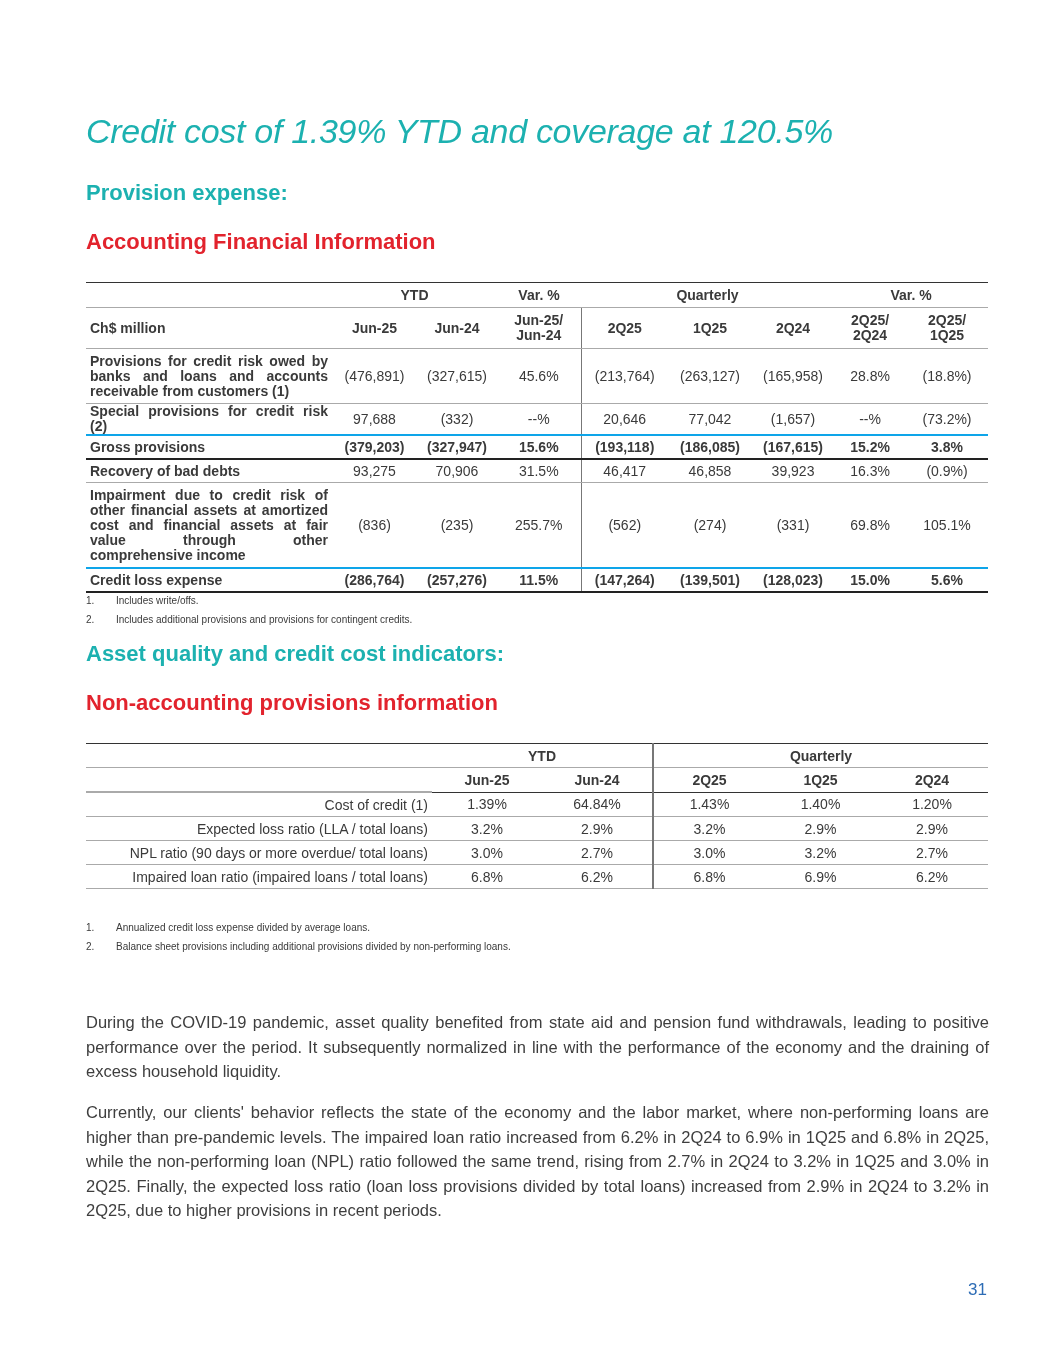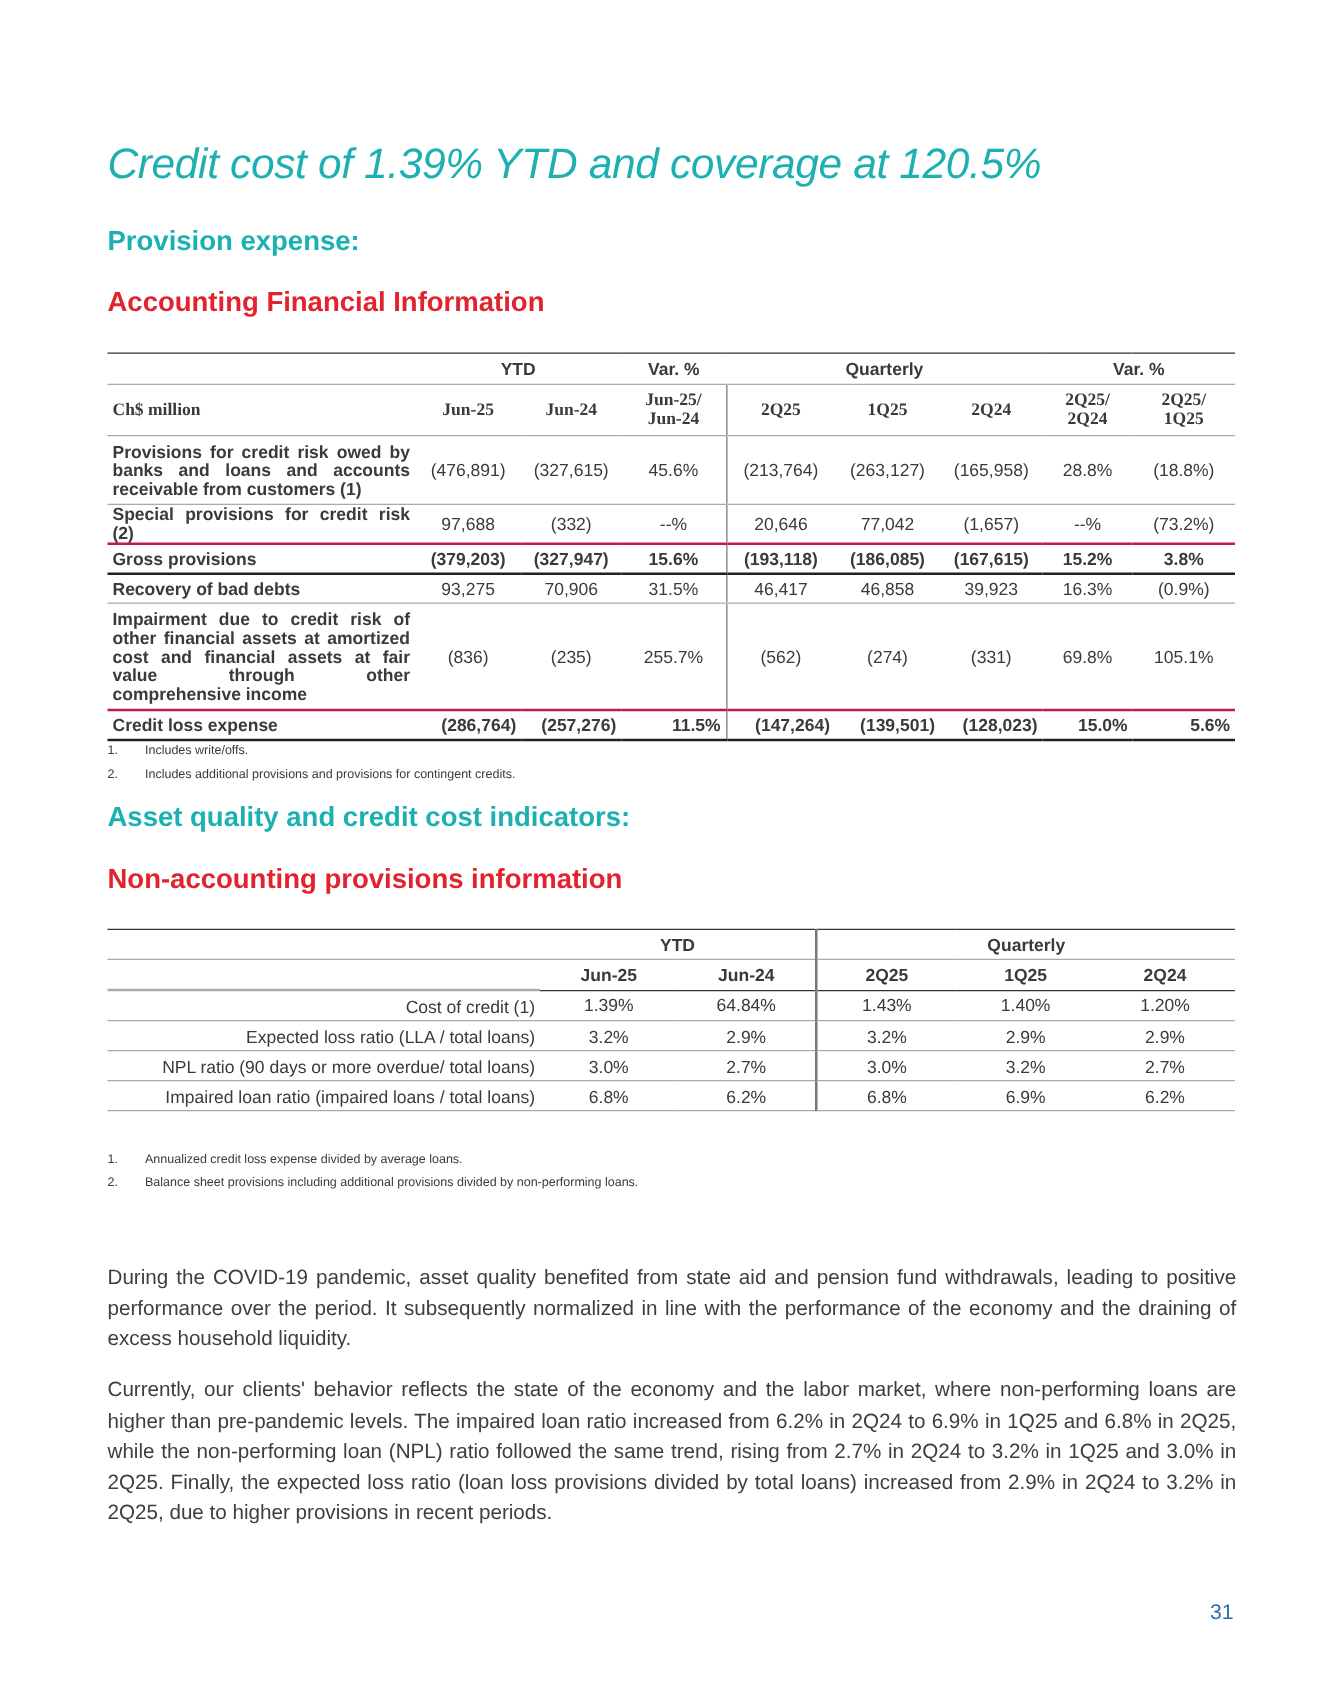--- a/index.html
+++ b/index.html
@@ -19,24 +19,24 @@
     .red { color: #e2232d; }
 
     table { border-collapse: collapse; width: 902px; table-layout: fixed; }
     td, th { padding: 0 4px; font-size: 14px; color: #3a3a3a; }
     .t1 { position: absolute; top: 282px; left: 0; }
     .t1 th { font-weight: bold; text-align: center; line-height: 15px; }
     .t1 td { text-align: center; }
     .t1 td.lbl, .t1 th.lbl { text-align: left; padding-left: 4px; }
     .t1 td.lbl { text-align: justify; text-align-last: left; line-height: 15px; font-weight: bold; }
     .t1 tr.grp th { height: 24px; border-top: 1.5px solid #333; border-bottom: 1.5px solid #aaa; }
-    .t1 tr.hdr th { height: 40px; border-bottom: 1.5px solid #aaa; font-family: Liberation Serif, serif; }
+    .t1 tr.hdr th { height: 40px; border-bottom: 1.5px solid #aaa; }
     .t1 tr.r td { border-bottom: 1.5px solid #aaa; }
-    .t1 tr.bold td { font-weight: bold; border-top: 2px solid #be185d; border-bottom: 2px solid #222; height: 22px; }
-    .t1 tr.last td { border-bottom: 2px solid #222; text-align: right; }
+    .t1 tr.bold td { font-weight: bold; border-top: 2px solid #0ea5e9; border-bottom: 2px solid #222; height: 22px; }
+    .t1 tr.last td { border-bottom: 2px solid #222; }
     .t1 .sep { border-left: 1.5px solid #777; }
     .t1 tr.r1 td { height: 54px; }
     .t1 tr.r2 td { height: 22px; }
     .t1 tr.r4 td { height: 22px; }
     .t1 tr.r5 td { height: 84px; }
 
     .fn { position: absolute; left: 0; font-size: 10px; color: #3a3a3a; white-space: nowrap; }
     .fn span.n { display: inline-block; width: 30px; }
 
     .t2 { position: absolute; top: 743px; left: 0; }

